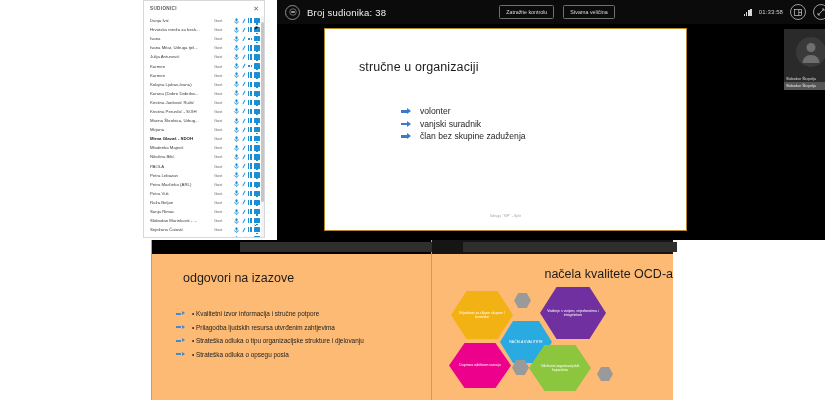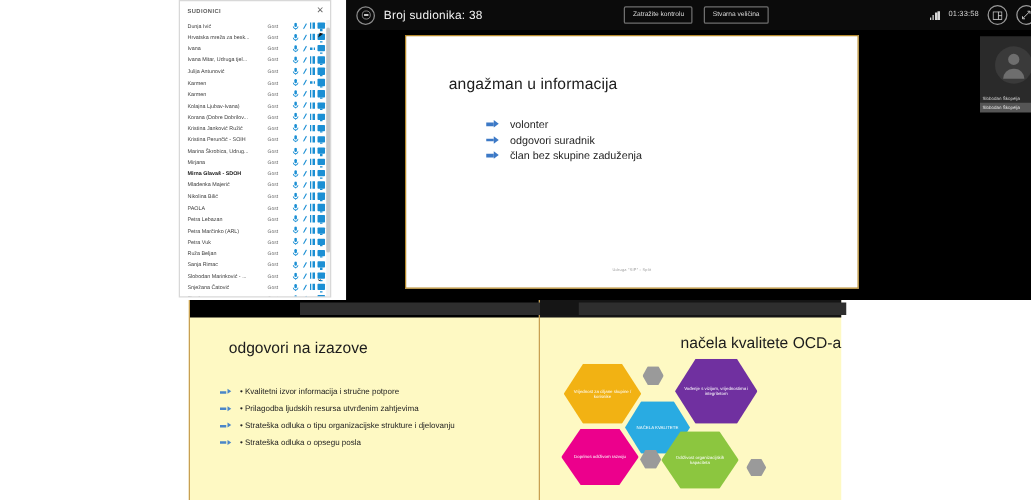--- a/index.html
+++ b/index.html
@@ -245,21 +245,21 @@
   .slide-title {
     font-size: 12.5px;
     color: #1c1c1c;
     font-weight: normal;
     margin: 0;
     padding: 31px 0 0 34px;
     letter-spacing: 0.1px;
   }
   .slide-bullets {
     list-style: none;
-    margin: 0;
+    margin: 12px;
     padding: 19px 0 0 64px;
   }
   .slide-bullets li {
     display: flex;
     align-items: center;
     gap: 9px;
     font-size: 8.6px;
     color: #1f1f1f;
     height: 12.6px;
   }
@@ -363,21 +363,21 @@
     position: absolute;
     left: 151px;
     top: 240px;
     width: 522px;
     height: 160px;
     display: flex;
   }
   .bpanel {
     position: relative;
     height: 160px;
-    background: #fef9c3;
+    background: #fdba74;
     box-sizing: border-box;
   }
   #bpanel-left {
     width: 281px;
     border-left: 1px solid #c8a052;
     border-right: 1px solid #c8a052;
   }
   #bpanel-right {
     width: 241px;
   }
@@ -1096,29 +1096,29 @@
           <path d="M10 2 h4 v4" fill="none" stroke="#dadada" stroke-width="1.4"></path>
           <path d="M6 14 h-4 v-4" fill="none" stroke="#dadada" stroke-width="1.4"></path>
           <line x1="13.5" y1="2.5" x2="2.5" y2="13.5" stroke="#dadada" stroke-width="1.4"></line>
         </svg>
       </span>
     </div>
   </div>
 
   <div id="stage">
     <div id="slide-frame">
-      <h1 class="slide-title">angažman u informacija</h1>
+      <h1 class="slide-title">stručne u organizaciji</h1>
       <ul class="slide-bullets" id="main-bullets">
           <li>
             <span class="arrow"></span>
             <span>volonter</span>
           </li>
           <li>
             <span class="arrow"></span>
-            <span>odgovori suradnik</span>
+            <span>vanjski suradnik</span>
           </li>
           <li>
             <span class="arrow"></span>
             <span>član bez skupine zaduženja</span>
           </li>
         </ul>
       <div id="slide-footer">Udruga "SIP" - Split</div>
     </div>
 
     <div id="webcam-tile">

